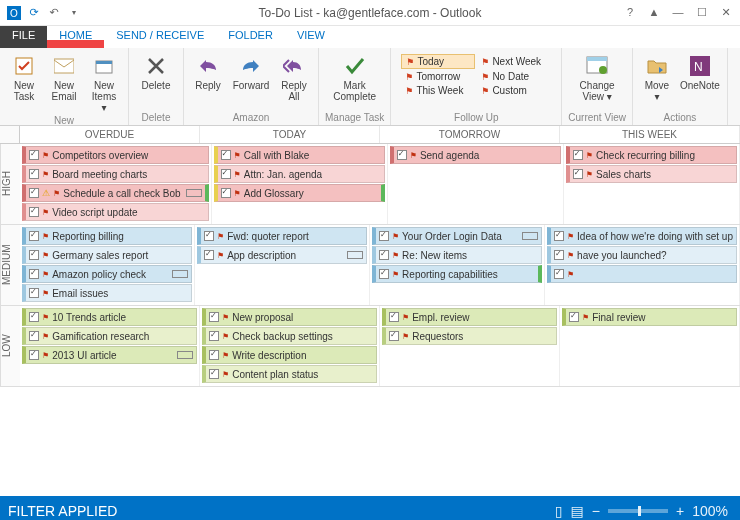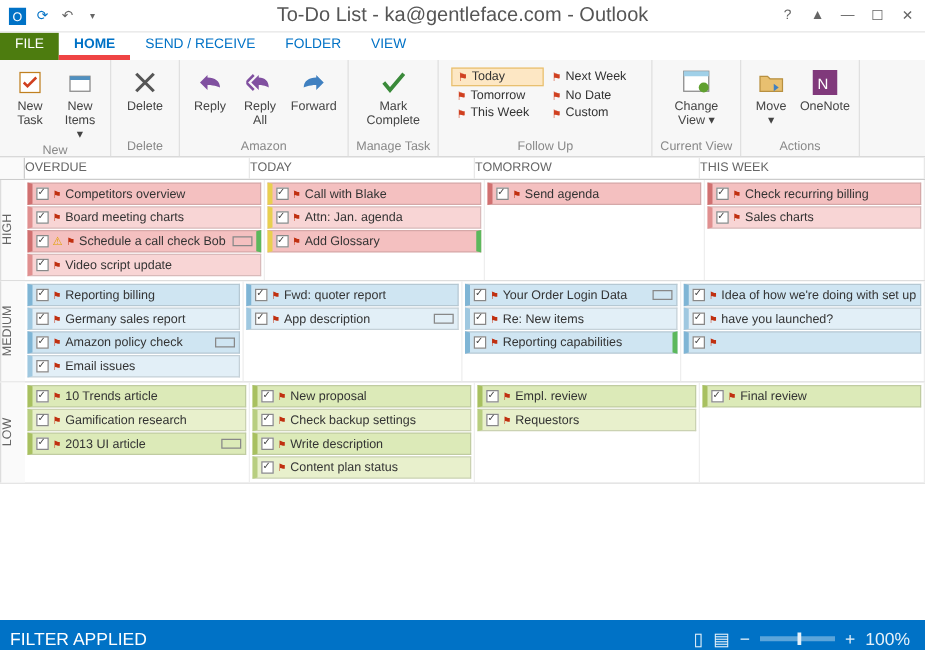--- a/index.html
+++ b/index.html
@@ -1,43 +1,43 @@
 <!DOCTYPE html>
 <html><head>
 <meta charset="utf-8">
 <style>
 *{box-sizing:border-box;margin:0;padding:0;font-family:"Segoe UI",Arial,sans-serif}
 body{width:740px;height:520px;overflow:hidden;background:#fff;font-size:11px;color:#333}
 .titlebar{height:26px;background:#fff;display:flex;align-items:center;padding:0 6px;border-bottom:1px solid #e5e5e5;position:relative}
 .titlebar .qat{display:flex;gap:4px;align-items:center}
 .titlebar .qat span{width:16px;height:16px;display:inline-flex;align-items:center;justify-content:center}
-.titlebar .title{position:absolute;left:50%;transform:translateX(-50%);font-size:16px;color:#555}
+.titlebar .title{position:absolute;left:50%;transform:translateX(-50%);font-size:12px;color:#555}
 .titlebar .winctrls{margin-left:auto;display:flex;gap:8px;color:#666}
 .titlebar .winctrls span{width:16px;text-align:center;cursor:default}
 .menutabs{height:22px;display:flex;background:#fff}
 .menutabs .mtab{padding:3px 12px;font-size:11px;color:#0072c6;cursor:default}
-.menutabs .mtab.file{background:#4d7c0f;color:#fff}
-.menutabs .mtab.active{border-bottom:4px solid #ef4444;color:#0072c6;font-weight:700}
+.menutabs .mtab.file{background:#404040;color:#fff}
+.menutabs .mtab.active{border-bottom:8px solid #ef4444;color:#0072c6;font-weight:400}
 .ribbon{height:78px;border-bottom:1px solid #d0d0d0;display:flex;background:#f7f7f7}
 .rgroup{border-right:1px solid #e0e0e0;padding:4px 6px 2px;display:flex;flex-direction:column;align-items:center}
 .rgroup .icons{display:flex;gap:4px;flex:1;align-items:flex-start}
 .rbtn{display:flex;flex-direction:column;align-items:center;width:42px;padding:2px;cursor:default}
 .rbtn.narrow{width:36px}
 .rbtn .ic{width:24px;height:24px;margin-bottom:2px;display:flex;align-items:center;justify-content:center}
 .rbtn .lbl{font-size:10px;text-align:center;line-height:11px;color:#444}
 .rgroup .gname{font-size:10px;color:#888;text-align:center;margin-top:auto}
 .followup{display:flex;flex-direction:column;gap:1px;padding:2px 4px}
 .fu-row{display:flex;gap:2px}
 .fu-item{display:flex;align-items:center;gap:3px;font-size:10px;padding:1px 4px;width:74px;cursor:default}
 .fu-item.today{background:#fde7c4;border:1px solid #e8c070}
 .flag{color:#d04020;font-size:9px}
 .grid-wrap{height:370px;display:flex;flex-direction:column;overflow:hidden}
 .colheads{height:18px;display:flex;border-bottom:1px solid #ccc;background:#fff}
 .priority-gutter{width:20px;border-right:1px solid #ccc;background:#fafafa}
-.colh{flex:1;font-size:10px;color:#666;padding-top:3px;border-right:1px solid #e8e8e8}
+.colh{flex:1;text-align:center;font-size:10px;color:#666;padding-top:3px;border-right:1px solid #e8e8e8}
 .bands{flex:1;overflow:hidden}
 .band{display:flex;border-bottom:1px solid #ddd}
 .band .plabel{width:20px;writing-mode:vertical-rl;transform:rotate(180deg);text-align:center;font-size:10px;color:#666;background:#fafafa;border-right:1px solid #ddd;padding:4px 0}
 .band .cols{flex:1;display:flex}
 .band .col{flex:1;border-right:1px solid #eee;padding:2px;min-height:60px}
 .task{height:18px;display:flex;align-items:center;gap:3px;padding:0 3px;margin-bottom:1px;font-size:10px;border:1px solid rgba(0,0,0,0.12);border-left-width:4px;position:relative}
 .task .chk{width:10px;height:10px;border:1px solid #888;background:#fff;flex-shrink:0;position:relative}
 .task .chk::after{content:"✓";font-size:8px;color:#444;position:absolute;left:0;top:-2px}
 .task .tflag{font-size:8px;flex-shrink:0}
 .task .txt{white-space:nowrap;overflow:hidden;text-overflow:ellipsis;flex:1}
@@ -94,20 +94,29 @@
           <div class="ic">
             <svg width="20" height="20">
               <rect x="2" y="2" width="16" height="16" fill="#fff" stroke="#c08020"></rect>
               <path d="M5 10l3 3 7-7" stroke="#d04020" fill="none" stroke-width="2"></path>
             </svg>
           </div>
           <div class="lbl">New Task</div>
         </div>
       <div class="rbtn narrow">
           <div class="ic">
+            <svg width="20" height="16">
+              <rect width="20" height="14" y="1" fill="#fff" stroke="#c0a060"></rect>
+              <path d="M0 2l10 7L20 2" stroke="#c0a060" fill="none"></path>
+            </svg>
+          </div>
+          <div class="lbl">New Email</div>
+        </div>
+      <div class="rbtn narrow">
+          <div class="ic">
             <svg width="20" height="18">
               <rect x="2" y="4" width="16" height="12" fill="#fff" stroke="#888"></rect>
               <rect x="2" y="4" width="16" height="3" fill="#5090c0"></rect>
             </svg>
           </div>
           <div class="lbl">New Items ▾</div>
         </div>
     </div>
     <div class="gname">New</div>
   </div>
@@ -127,36 +136,36 @@
   <div class="rgroup">
     <div class="icons">
       <div class="rbtn narrow">
           <div class="ic">
             <svg width="20" height="16">
               <path d="M8 2L2 8l6 6V10c6 0 10 2 10 2 0-5-4-8-10-8V2z" fill="#8050a0"></path>
             </svg>
           </div>
           <div class="lbl">Reply</div>
         </div>
+      <div class="rbtn">
+          <div class="ic">
+            <svg width="20" height="16">
+              <path d="M12 2l6 6-6 6V10c-6 0-10 2-10 2 0-5 4-8 10-8V2z" fill="#4080c0"></path>
+            </svg>
+          </div>
+          <div class="lbl">Forward</div>
+        </div>
       <div class="rbtn narrow">
           <div class="ic">
             <svg width="22" height="16">
               <path d="M10 2L4 8l6 6V10c5 0 8 2 8 2 0-5-3-8-8-8V2z" fill="#8050a0"></path>
               <path d="M6 2L0 8l6 6" fill="none" stroke="#8050a0" stroke-width="2"></path>
             </svg>
           </div>
           <div class="lbl">Reply All</div>
-        </div>
-      <div class="rbtn">
-          <div class="ic">
-            <svg width="20" height="16">
-              <path d="M12 2l6 6-6 6V10c-6 0-10 2-10 2 0-5 4-8 10-8V2z" fill="#4080c0"></path>
-            </svg>
-          </div>
-          <div class="lbl">Forward</div>
         </div>
     </div>
     <div class="gname">Amazon</div>
   </div>
   <div class="rgroup">
     <div class="icons">
       <div class="rbtn">
           <div class="ic">
             <svg width="22" height="22">
               <path d="M3 11l5 6L19 4" stroke="#3a8a3a" stroke-width="3" fill="none"></path>

